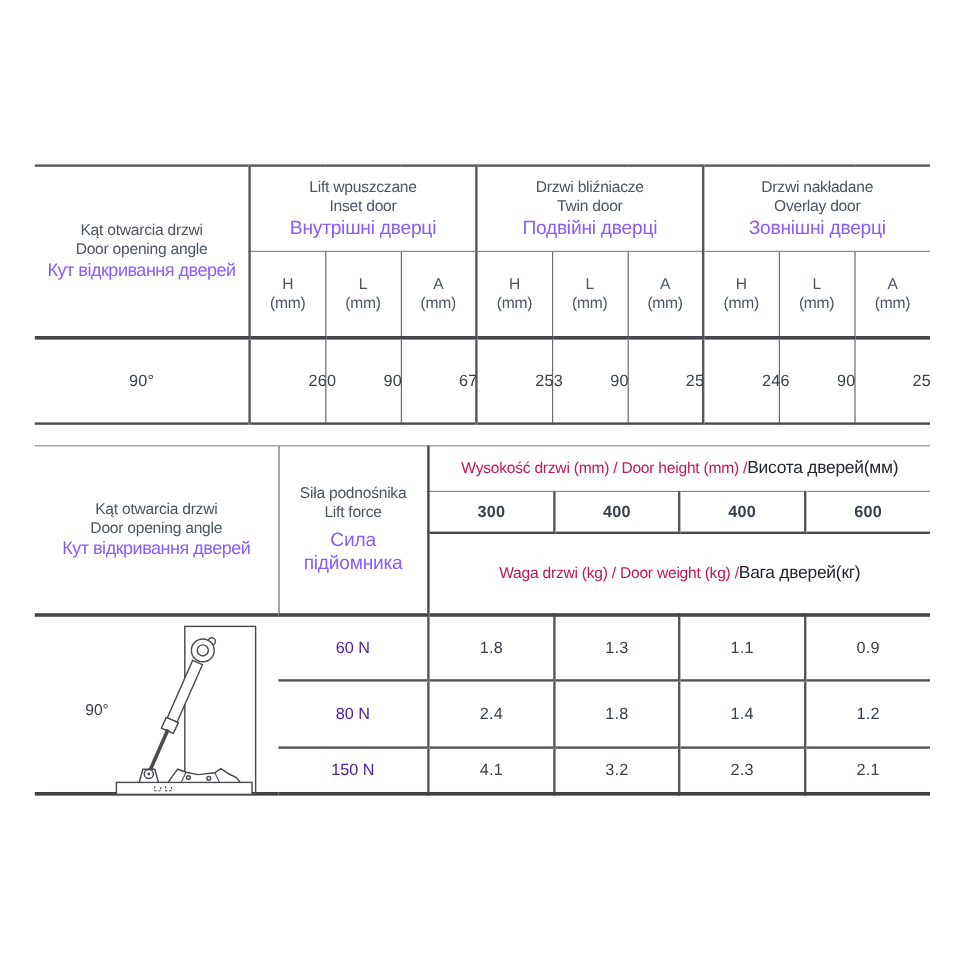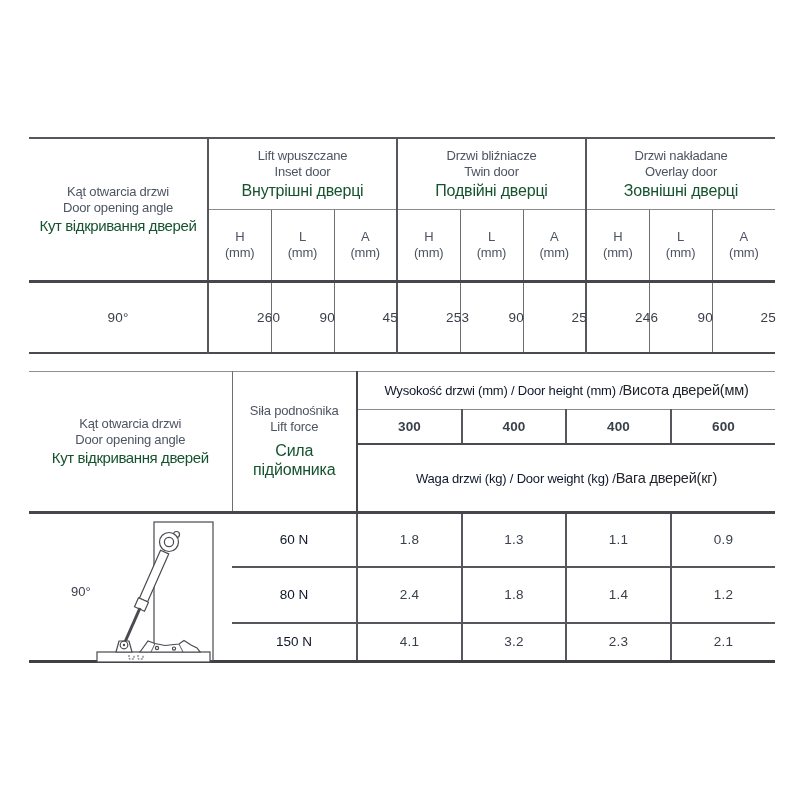--- a/index.html
+++ b/index.html
@@ -8,23 +8,23 @@
     font-family:"Liberation Sans","DejaVu Sans",sans-serif;
     color:#3a404b;
   }
   .page { position:relative; width:800px; height:800px; background:#fff; overflow:hidden; }
 
   table { border-collapse:collapse; table-layout:fixed; position:absolute; left:29px; background:#fff; }
   th, td { padding:0; margin:0; text-align:center; vertical-align:middle; font-weight:normal; }
 
   
   .lat  { display:block; font-size:13px; color:#4d5462; letter-spacing:-0.2px; line-height:1.22; }
-  .ua   { display:block; font-size:16px; color:#14532d; letter-spacing:-0.2px; line-height:1.2; margin-top:1px; }
+  .ua   { display:block; font-size:16px; color:#8b5cf6; letter-spacing:-0.2px; line-height:1.2; margin-top:1px; }
   .ua-narrow { font-size:15px; letter-spacing:-0.4px; }
-  .lat-inline { font-size:13px; color:#0f172a; letter-spacing:-0.2px; }
+  .lat-inline { font-size:13px; color:#be185d; letter-spacing:-0.2px; }
   .ua-inline  { font-size:14.5px; color:#22252b; letter-spacing:-0.2px; }
   .num  { font-size:13.5px; color:#3a404b; letter-spacing:0.2px; }
 
   
   .t1 { top:137px; width:746px; height:215px;
         border-top:2px solid #56565c; border-bottom:2px solid #4a4a50; }
   .t1 .angle-cell { border-right:2px solid #56565c; }
   .t1 .group { border-bottom:1px solid #8a8a8f; border-left:2px solid #56565c; }
   .t1 .sub { border-left:1px solid #6d6d73; }
   .t1 .sub.gstart { border-left:2px solid #56565c; }
@@ -39,21 +39,21 @@
   .t2 .angle-cell2 { border-right:1px solid #6d6d73; }
   .t2 .force-head { border-right:2px solid #46464c; border-bottom:3px solid #46464c;margin-left:40px; }
   .t2 .force-head .ua { margin-top:6px; }
   .t2 .hh { border-bottom:1px solid #8a8a8f; }
   .t2 .hv { border-left:2px solid #56565c; border-bottom:2px solid #4a4a50;font-weight:bold; }
   .t2 .hv.first { border-left:none; }
   .t2 .wh { border-bottom:3px solid #46464c;text-align:center; }
   .t2 .r1 > td { border-top:3px solid #46464c; }
   .t2 td.val { border-left:2px solid #56565c; }
   .t2 .rsep > .force, .t2 .rsep > .val { border-top:2px solid #56565c; }
-  .t2 td.force { font-size:13.5px; color:#0f172a; }
+  .t2 td.force { font-size:13.5px; color:#4c1d95; }
 
   .diagram-cell { position:relative; }
   .angle-label { position:absolute; left:42px; top:70px; font-size:13px; color:#3a404b; }
   .diagram-svg { position:absolute; left:0; top:2px; }
   .mech { fill:none; stroke:#4a4a50; stroke-width:1.2; }
   .mech-fill { fill:#ffffff; stroke:#4a4a50; stroke-width:1.2; }
 </style>
 </head>
 <body>
 
@@ -130,21 +130,21 @@
           </th>
       <th class="sub">
             <span class="lat">A</span>
             <span class="lat">(mm)</span>
           </th>
     </tr>
     <tr style="height:72px">
       <td class="angle-cell num">90°</td>
       <td class="val gstart num">260</td>
       <td class="val num">90</td>
-      <td class="val num">45</td>
+      <td class="val num">67</td>
       <td class="val gstart num">253</td>
       <td class="val num">90</td>
       <td class="val num">25</td>
       <td class="val gstart num">246</td>
       <td class="val num">90</td>
       <td class="val num">25</td>
     </tr>
   </tbody>
     </table>
 

